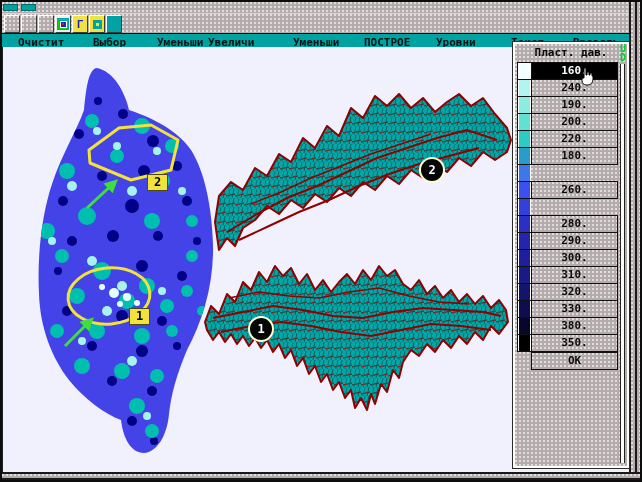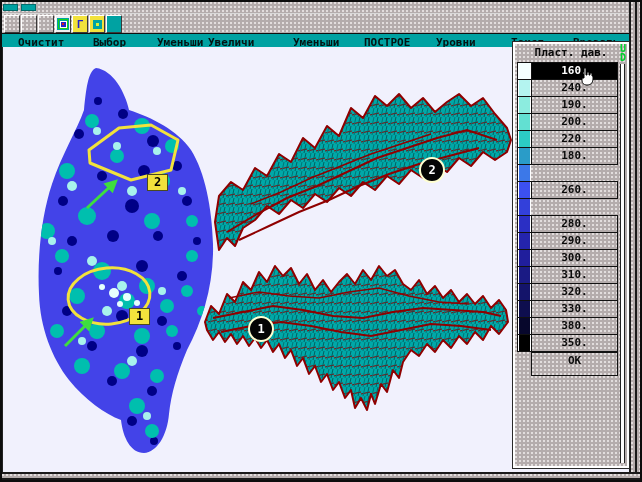--- a/index.html
+++ b/index.html
@@ -64,21 +64,21 @@
   .swatch{width:11px;height:16px;display:block;}
   .row-label{
     flex:1;border:1px solid #111;text-align:center;font-size:11px;font-weight:bold;
     color:#0a0a0a;line-height:16px;
     background-color:#b4acac;
     background-image:radial-gradient(circle at 1px 1px,#e2dddd 26%,rgba(0,0,0,0) 30%);
     background-size:4px 4px;
   }
   .level-row + .level-row,.level-row + .action-row,.action-row + .action-row{margin-top:-1px;}
   .level-row.selected .row-label{background:#000;background-image:none;color:#fff;}
-  .action-row{display:flex;height:24px;justify-content:space-between;}
+  .action-row{display:flex;height:18px;justify-content:space-between;}
   
   .hand-cursor{position:absolute;left:576px;top:65px;z-index:40;}
 </style>
 </head>
 <body>
 
 <div class="screen">
 
   <div class="titlebar dither">
     <div class="tb-block"></div>

